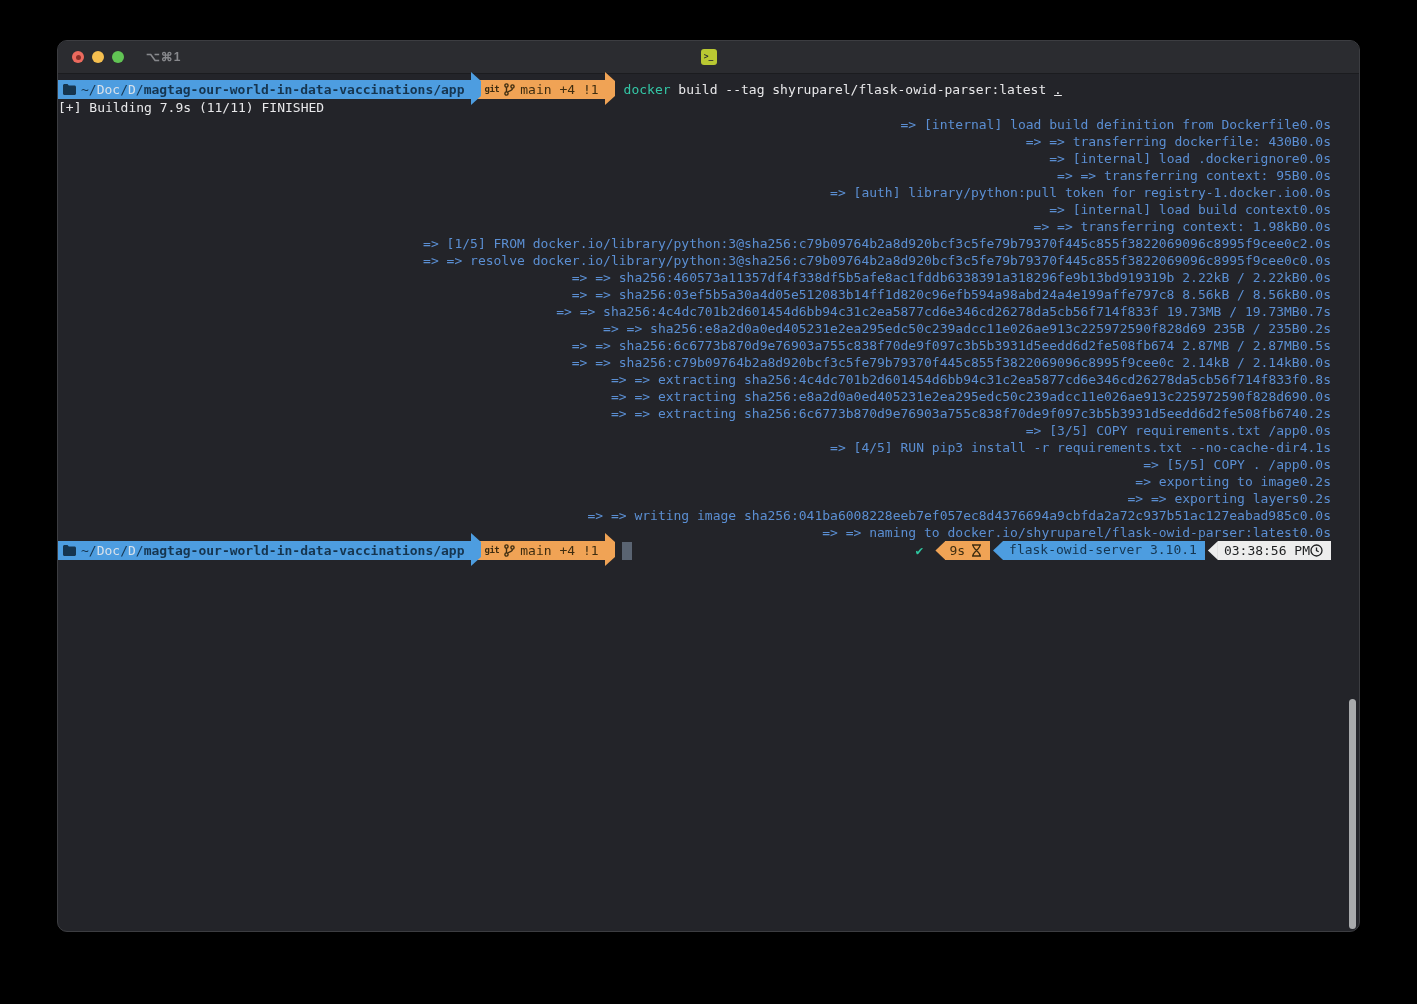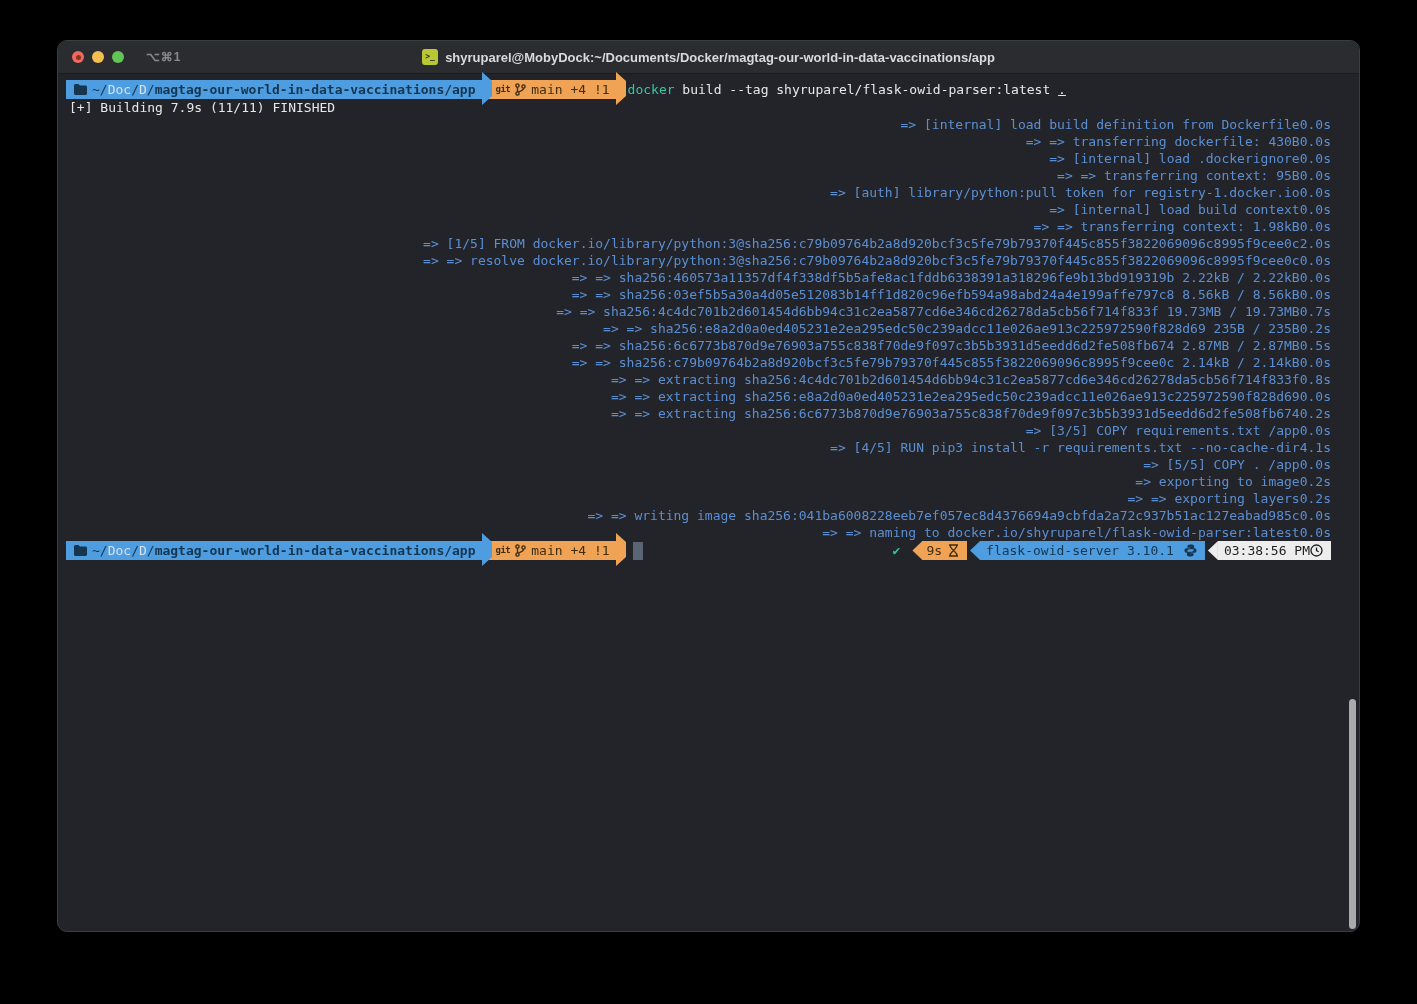--- a/index.html
+++ b/index.html
@@ -24,54 +24,54 @@
   .light.red::after{content:"";position:absolute;left:3.5px;top:3.5px;width:5px;height:5px;border-radius:50%;background:#8c2f27;}
   .light.yellow{background:#F5BF4F;}
   .light.green{background:#61C454;}
   .shortcut{color:#87888c;font-family:"Liberation Sans",sans-serif;font-size:12px;font-weight:bold;margin-left:22px;letter-spacing:1px;}
   .title-center{position:absolute;left:0;right:0;display:flex;justify-content:center;align-items:center;gap:7px;pointer-events:none;}
   .title-appicon{width:16px;height:16px;border-radius:3px;background:#b9c832;display:flex;align-items:center;justify-content:center;
     color:#2b2c30;font-size:8px;font-weight:bold;line-height:1;}
   .title-text{color:#d9dadc;font-family:"Liberation Sans",sans-serif;font-size:13px;font-weight:bold;}
 
   
-  .term{position:absolute;left:0;right:0;top:34px;bottom:0;padding:5px 28px 0 11px;
+  .term{position:absolute;left:0;right:0;top:34px;bottom:0;padding:5px 28px 0 0;
     font-size:13px;line-height:17px;color:#e8e8ea;cursor:text;}
 
   .prompt-line{display:flex;align-items:center;height:19px;margin-left:-3px;}
   .pl-seg{height:19px;display:flex;align-items:center;white-space:pre;}
   .seg-path{background:var(--c-accent_blue);color:var(--c-path_dark);padding:0 6px 0 8px;gap:5px;}
   .seg-path .muted{color:var(--c-path_muted);}
   .seg-path .main{font-weight:bold;}
   .seg-git{background:var(--c-accent_orange);color:var(--c-orange_text);padding:0 6px 0 4px;gap:5px;}
   .git-word{font-size:9px;font-weight:bold;letter-spacing:-.5px;}
   .arrow-wrap{height:19px;width:10px;display:block;}
   .arrow-wrap.on-orange{background:var(--c-accent_orange);}
   .tri-right{width:0;height:0;border-top:9.5px solid transparent;border-bottom:9.5px solid transparent;}
   .tri-right.blue{border-left:10px solid var(--c-accent_blue);}
   .tri-right.orange{border-left:10px solid var(--c-accent_orange);}
-  .cmd{margin-left:2px;white-space:pre;text-align:right;}
+  .cmd{margin-left:9px;white-space:pre;text-align:right;}
   .cmd .prog{color:var(--c-command_teal);}
   .cmd .trail{text-decoration:underline;}
 
   .out-header{white-space:pre;height:17px;}
   .out-line{display:flex;height:17px;}
   .out-text{white-space:pre;color:var(--c-output_blue);flex:1;overflow:hidden;text-align:right;}
   .out-time{white-space:pre;color:var(--c-output_blue);text-align:center;}
 
   
   .cursor-block{width:10px;height:18px;background:#5a6472;margin-left:7px;}
   .status-right{margin-left:auto;display:flex;align-items:center;}
   .check{color:var(--c-success_green);font-weight:bold;margin-right:9px;}
   .tri-left{width:10px;height:19px;clip-path:polygon(100% 0,0 50%,100% 100%);margin-left:3px;}
   .tri-left.orange{background:var(--c-accent_orange);}
   .tri-left.blue{background:var(--c-accent_blue);}
   .tri-left.white{background:var(--c-time_bg);}
   .seg-dur{background:var(--c-accent_orange);color:var(--c-orange_text);padding:0 8px 0 4px;gap:6px;justify-content:space-between;}
-  .seg-py{background:var(--c-accent_blue);color:var(--c-path_dark);padding:0 8px 0 6px;gap:10px;}
+  .seg-py{background:var(--c-accent_blue);color:var(--c-path_dark);padding:0 8px 0 6px;gap:10px;flex-direction:column;}
   .seg-time{background:var(--c-time_bg);color:#1e1f21;padding:0 8px 0 6px;}
 
   .icon-svg{display:block;}
 
   .scrollbar-thumb{position:absolute;right:3px;top:658px;width:7px;height:230px;
     border-radius:4px;background:#a8aaac;}
 </style>
 </head>
 <body>
 
@@ -79,21 +79,20 @@
 
   <div class="titlebar">
     <div class="lights">
       <span class="light red"></span>
       <span class="light yellow"></span>
       <span class="light green"></span>
     </div>
     <span class="shortcut">⌥⌘1</span>
     <div class="title-center">
       <span class="title-appicon">&gt;_</span>
-      <span class="title-text">shyruparel@MobyDock:~/Documents/Docker/magtag-our-world-in-data-vaccinations/app</span>
     </div>
   </div>
 
   <div class="term">
 
     <div class="prompt-line">
       <span class="pl-seg seg-path">
         <svg class="icon-svg" width="13" height="11" viewBox="0 0 13 11">
             <path d="M0 1.5C0 .7.7 0 1.5 0h3l1.3 1.6h5.7c.8 0 1.5.7 1.5 1.5v6.4c0 .8-.7 1.5-1.5 1.5h-10C.7 11 0 10.3 0 9.5z" fill="#16354F"></path>
           </svg>

